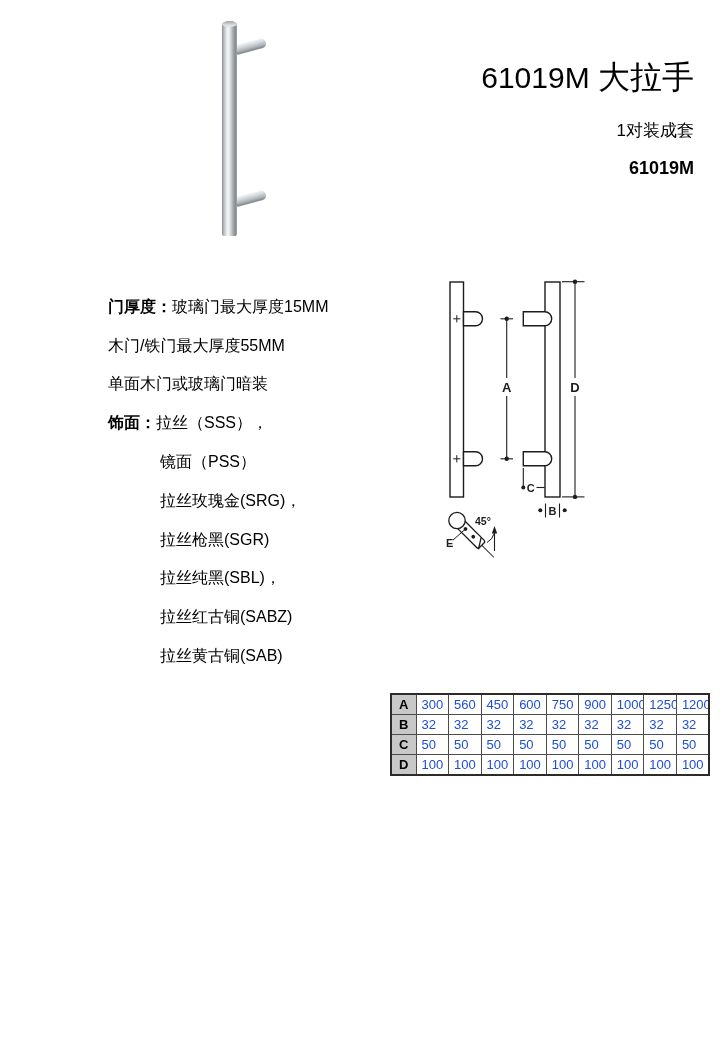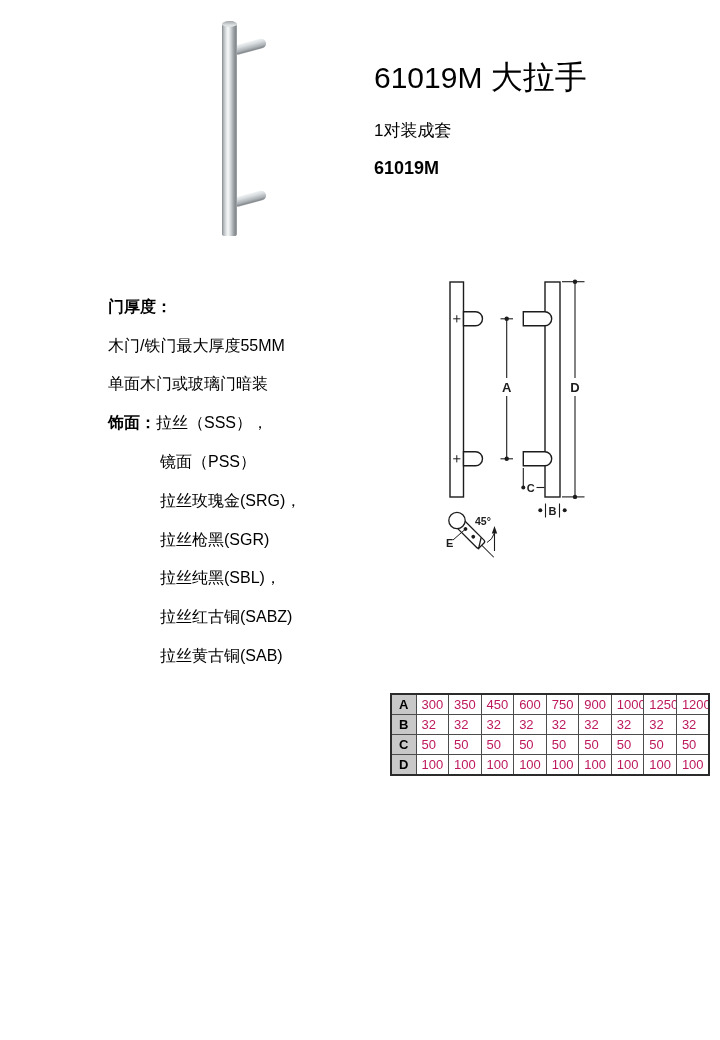--- a/index.html
+++ b/index.html
@@ -22,21 +22,21 @@
     position:absolute;left:222px;top:21px;width:15px;height:215px;
     border-radius:7px 7px 3px 3px / 5px 5px 2px 2px;
     background:linear-gradient(90deg,#84898d 0%,#b7bcbf 12%,#e9eced 32%,#f5f7f7 42%,#d2d6d8 58%,#9aa0a4 78%,#83888c 92%,#a9aeb1 100%);
   }
   .photo .bar::before{
     content:"";position:absolute;left:0;top:0;width:100%;height:6px;
     border-radius:50%;background:linear-gradient(180deg,#9ea4a8,#dfe2e3 70%);
   }
 
   
-  .title-block{position:absolute;left:374px;top:60px;width:330px;}
+  .title-block{position:absolute;left:364px;top:60px;width:330px;text-align:right;}
   .title-line{font-size:30px;line-height:34px;white-space:nowrap;}
   .title-model{font-family:"Liberation Sans",sans-serif;}
   .title-name{font-family:"Liberation Serif","DejaVu Serif",serif;font-size:32px;}
   .subtitle{margin-top:24px;font-size:17px;}
   .model-bold{margin-top:16px;font-size:18px;font-weight:700;}
 
   
   .specs{position:absolute;left:108px;top:288px;width:260px;}
   .spec-line{height:38.8px;display:flex;align-items:center;font-size:16px;white-space:nowrap;}
   .spec-line .b{font-weight:700;}
@@ -56,21 +56,21 @@
     border-collapse:collapse;table-layout:fixed;
     border:2px solid #2b2b2b;
     font-size:13px;
   }
   .size-table col.hdr{width:25px;}
   .size-table th,.size-table td{
     border:1px solid #4c4c4c;height:19px;padding:0;line-height:19px;
     overflow:hidden;white-space:nowrap;
   }
   .size-table th{background:#c8c8c8;color:#000;font-weight:700;text-align:center;}
-  .size-table td{color:#be185d;text-align:left;padding-left:5px;font-weight:400;}
+  .size-table td{color:#1d4ed8;text-align:left;padding-left:5px;font-weight:400;}
 </style>
 </head>
 <body>
 
 <div class="photo">
   <div class="post top"></div>
   <div class="post bottom"></div>
   <div class="bar"></div>
 </div>
 
@@ -79,20 +79,21 @@
     <span class="title-model">61019M</span>
     <span class="title-name">大拉手</span>
   </div>
   <div class="subtitle">1对装成套</div>
   <div class="model-bold">61019M</div>
 </div>
 
 <div class="specs">
   <div class="spec-line">
       <span class="b">门厚度：</span>
+      <span>玻璃门最大厚度15MM</span>
     </div>
   <div class="spec-line">
       <span>木门/铁门最大厚度55MM</span>
     </div>
   <div class="spec-line">
       <span>单面木门或玻璃门暗装</span>
     </div>
   <div class="spec-line">
       <span class="b">饰面：</span>
       <span class="u">拉丝</span>
@@ -202,21 +203,21 @@
       <col>
       <col>
       <col>
       <col>
       <col>
   </colgroup>
   <tbody>
       <tr>
         <th>A</th>
         <td>300</td>
-        <td>350</td>
+        <td>560</td>
         <td>450</td>
         <td>600</td>
         <td>750</td>
         <td>900</td>
         <td>1000</td>
         <td>1250</td>
         <td>1200</td>
       </tr>
       <tr>
         <th>B</th>

